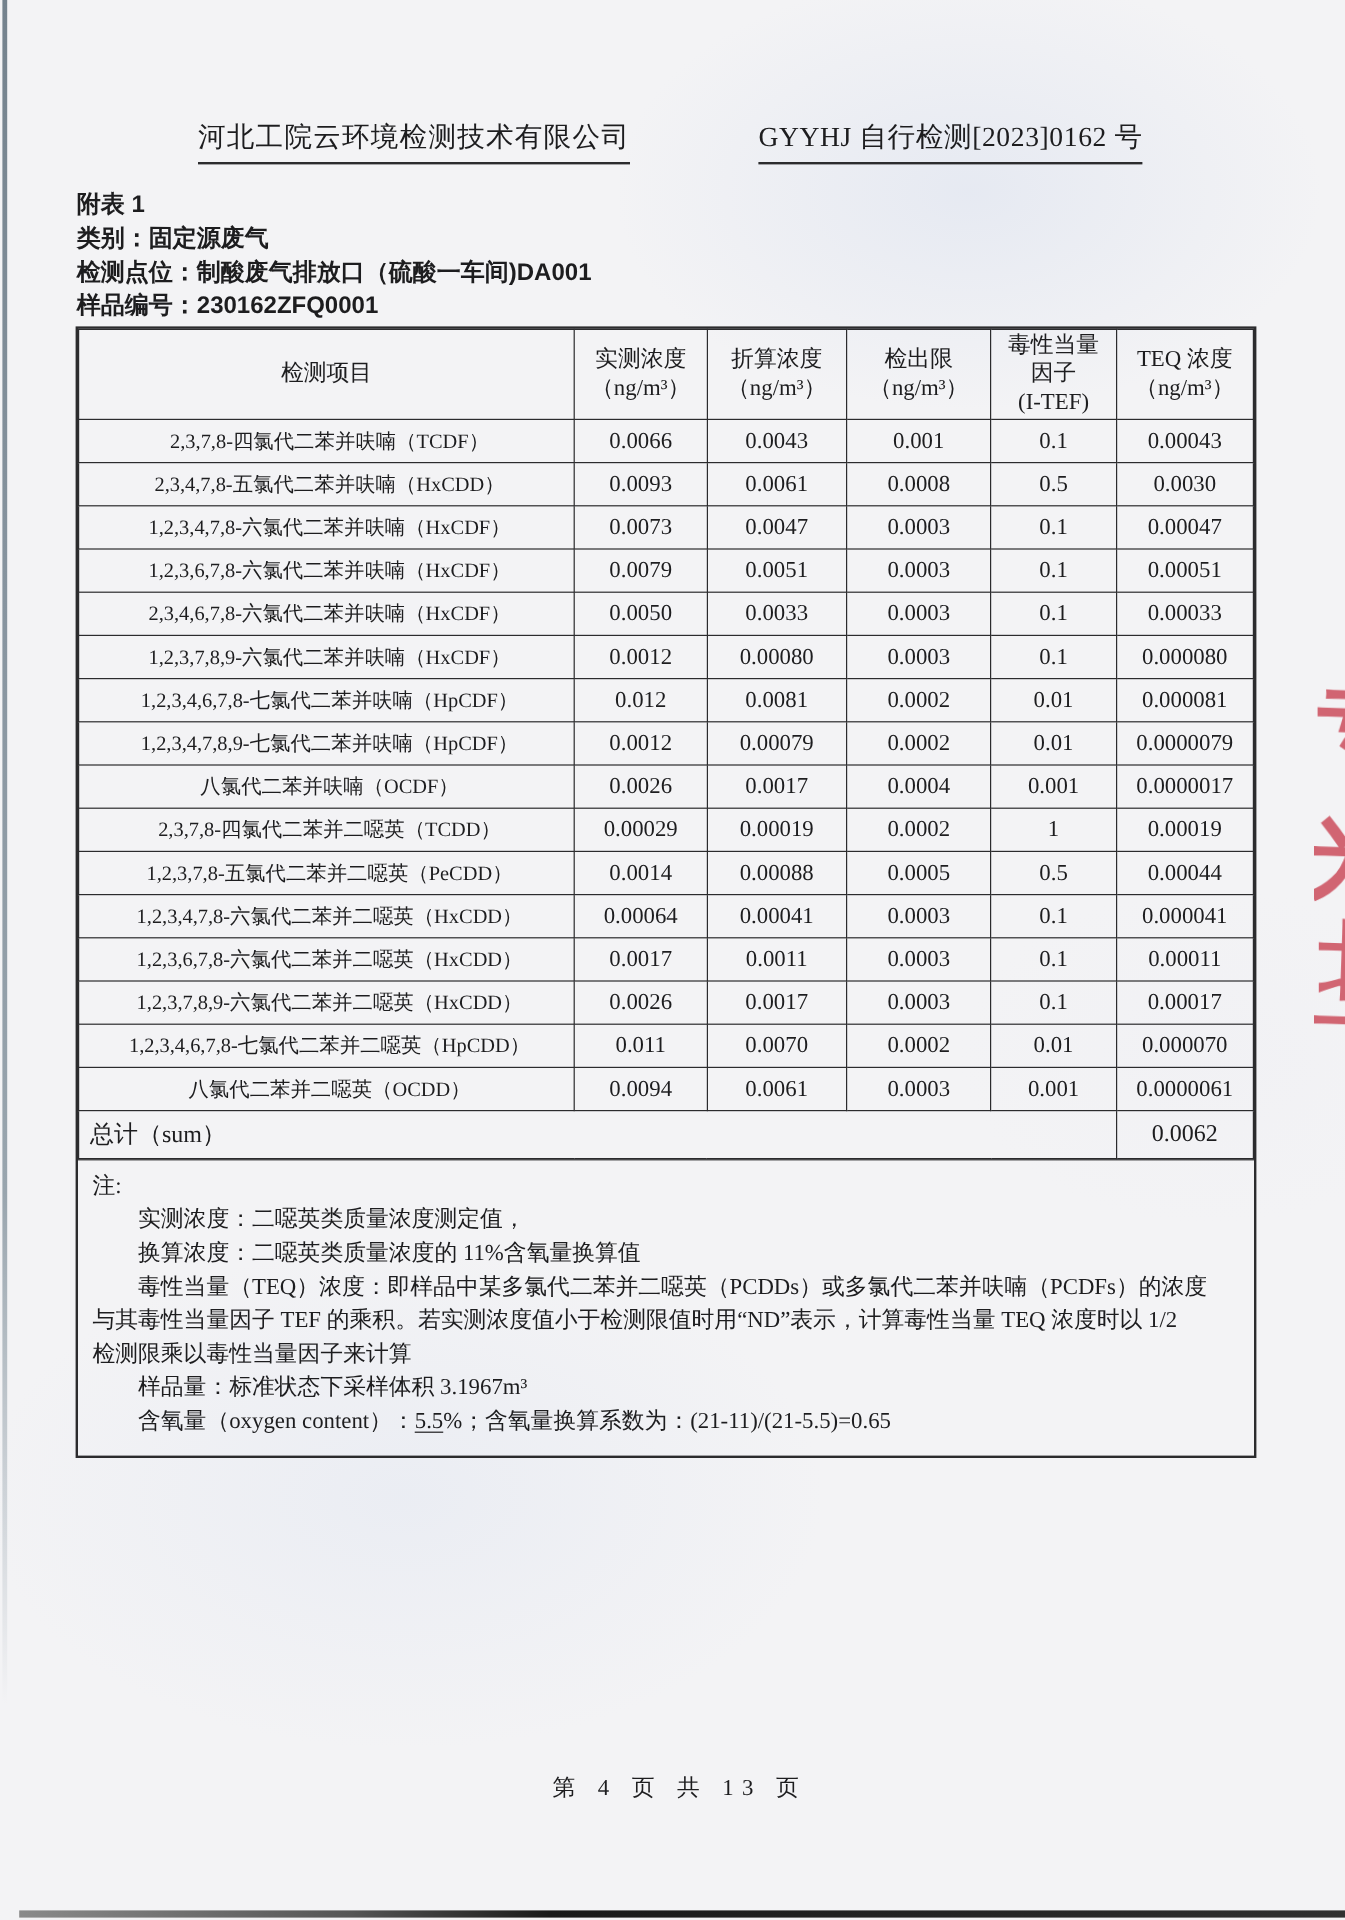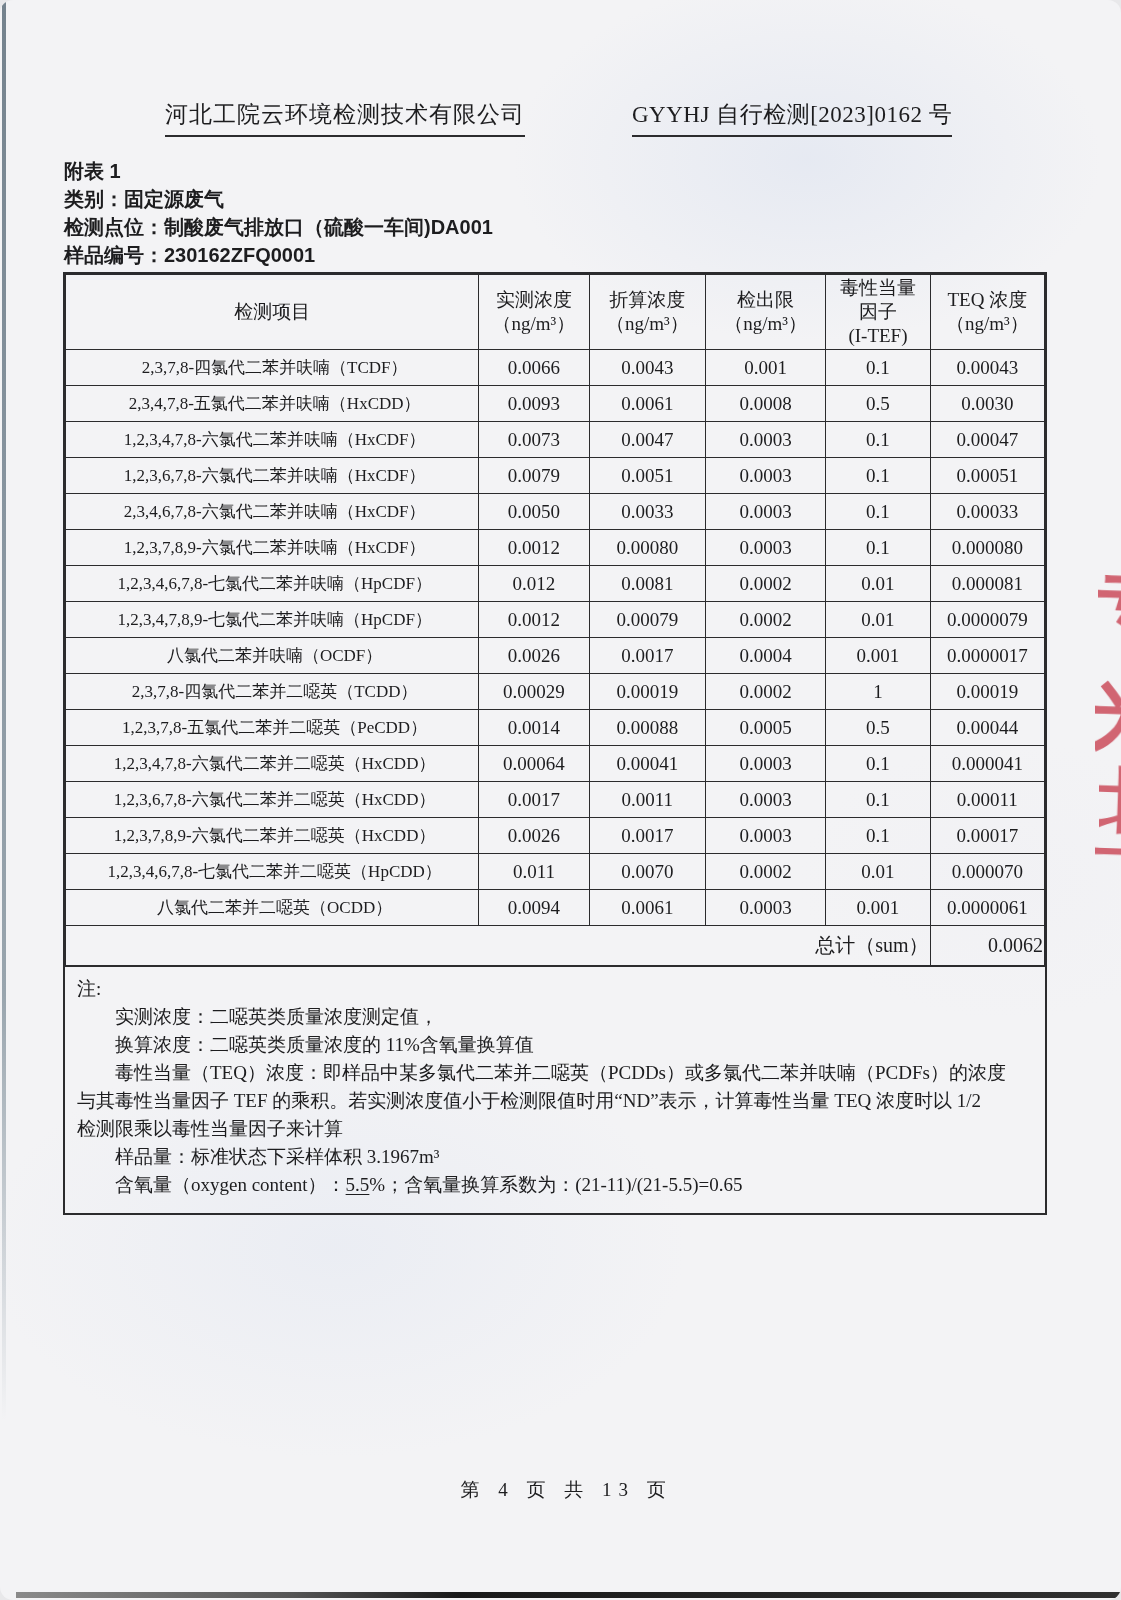--- a/index.html
+++ b/index.html
@@ -6,21 +6,20 @@
   .page {
     position:relative; width:1121px; height:1600px; margin:0 auto;
     background:
       radial-gradient(ellipse 420px 260px at 72% 10%, rgba(214,222,238,0.45), rgba(214,222,238,0) 70%),
       radial-gradient(ellipse 500px 300px at 30% 78%, rgba(219,226,240,0.35), rgba(219,226,240,0) 70%),
       radial-gradient(ellipse 300px 200px at 90% 55%, rgba(240,240,244,0.6), rgba(240,240,244,0) 70%),
       #f3f3f5;
     font-family:"Liberation Serif","DejaVu Serif",serif;
     color:#1d1d1f;
     overflow:hidden;
-    border-radius:13px;
   }
   
   .edge-left {
     position:absolute; left:2px; top:0; width:4px; height:1420px;
     background:linear-gradient(180deg,#74828d 0%,#87949f 35%,#99a5ae 70%,rgba(153,165,174,0) 100%);
   }
   .edge-bottom {
     position:absolute; left:16px; right:0; bottom:2px; height:6px;
     background:linear-gradient(90deg,#8a8a8a 0%,#555 25%,#191919 40%,#262626 75%,#303030 100%);
   }
@@ -31,21 +30,21 @@
   
   .meta { position:absolute; left:64px; top:157px; font-family:"Liberation Sans","DejaVu Sans",sans-serif; font-weight:bold; font-size:20px; line-height:28px; }
   .meta div { height:28px; }
   
   .table-box { position:absolute; left:63px; top:272px; width:980px; border:2px solid #2b2b2d; }
   table { border-collapse:collapse; width:100%; table-layout:fixed; }
   th, td { border:1px solid #2b2b2d; font-weight:normal; color:#1d1d1f; }
   thead th { height:72px; font-size:19px; line-height:24px; white-space:pre-line; text-align:center; vertical-align:middle; }
   td.name { height:33px; font-size:17px; text-align:center; padding:0 4px 0 9px; white-space:nowrap; overflow:hidden; }
   td.num  { height:33px; font-size:19px; text-align:center; }
-  tr.sum-row td { height:37px; font-size:20px;text-align:right; }
+  tr.sum-row td { height:37px; font-size:20px; }
   td.sum-label { text-align:left; padding-left:9px; }
   td.sum-value { text-align:center; font-size:19px; }
   
   .notes { border-top:1px solid #2b2b2d; padding:8px 14px 14px 12px; font-size:19px; line-height:28px; }
   .notes p { margin:0; }
   .notes .indent { text-indent:2em; }
   .uline { text-decoration:underline; text-underline-offset:3px; }
   
   .footer { position:absolute; top:1477px; left:12px; right:0; text-align:center; font-size:19px; letter-spacing:7px; }
   

